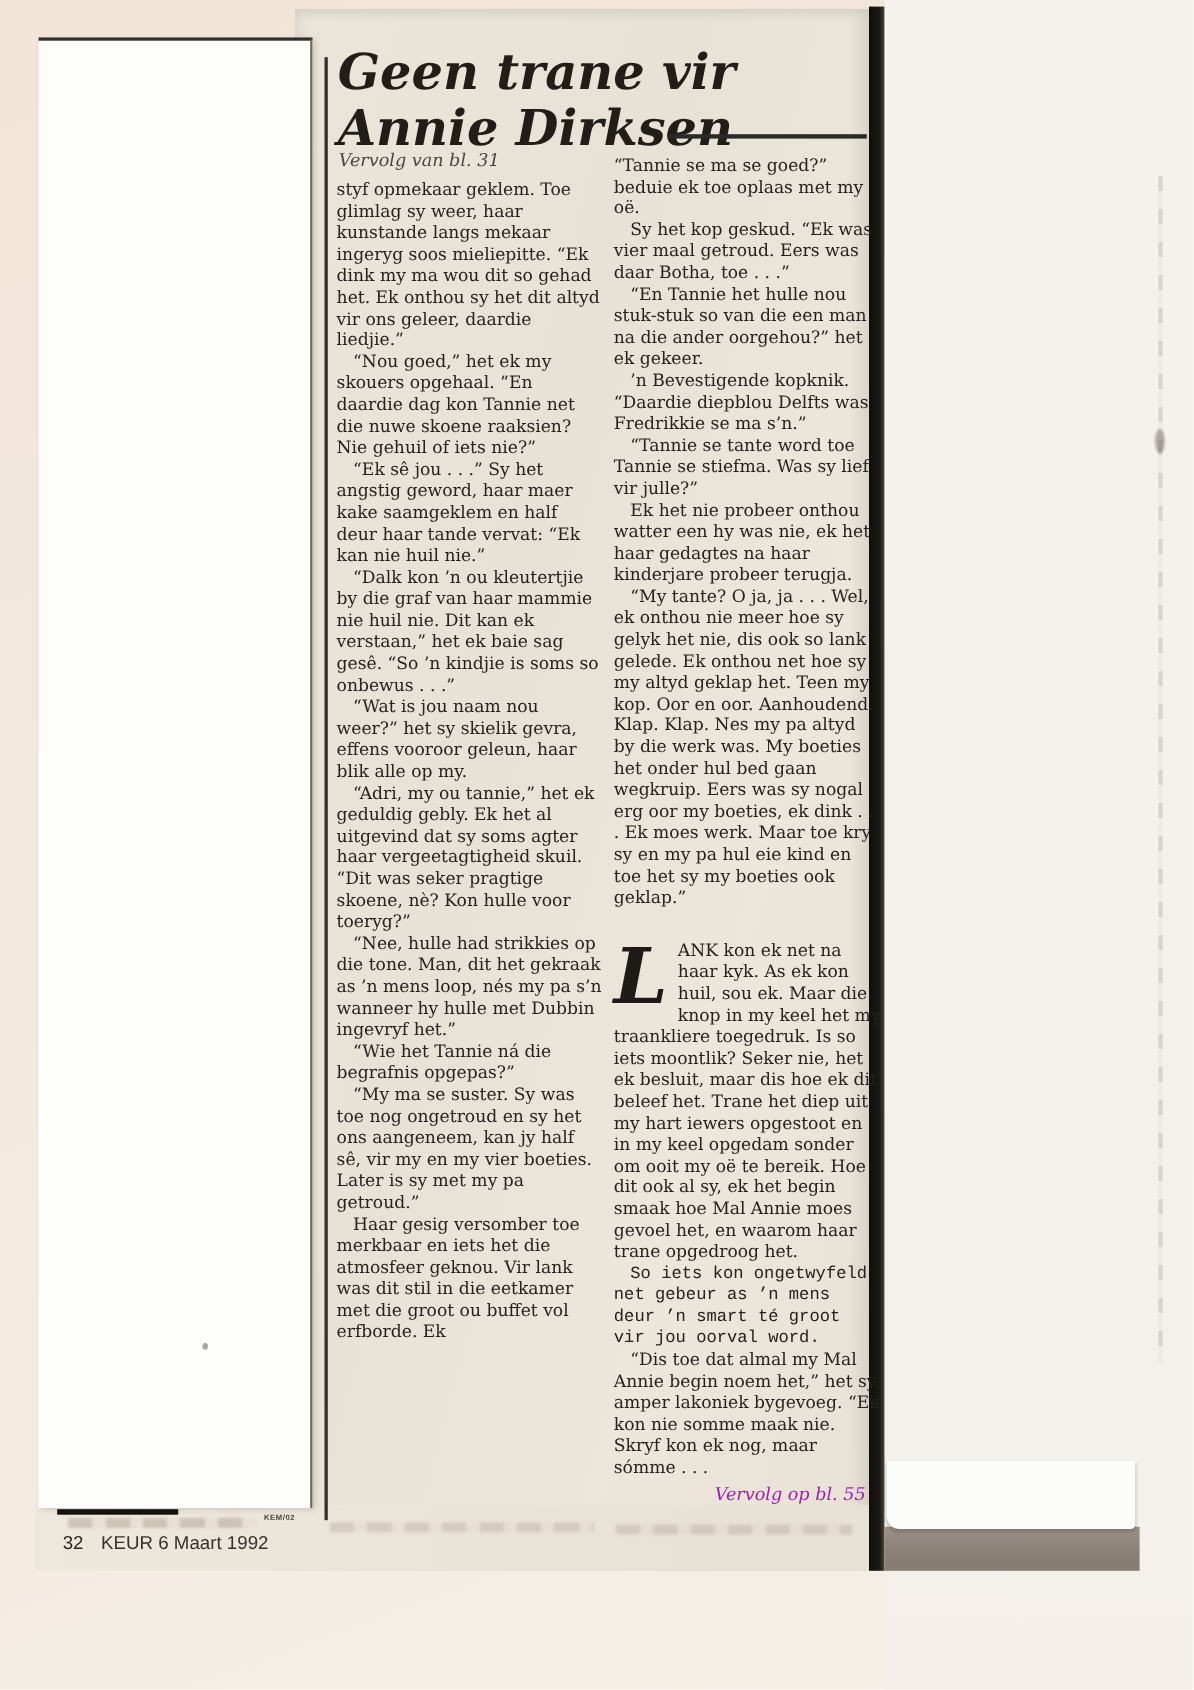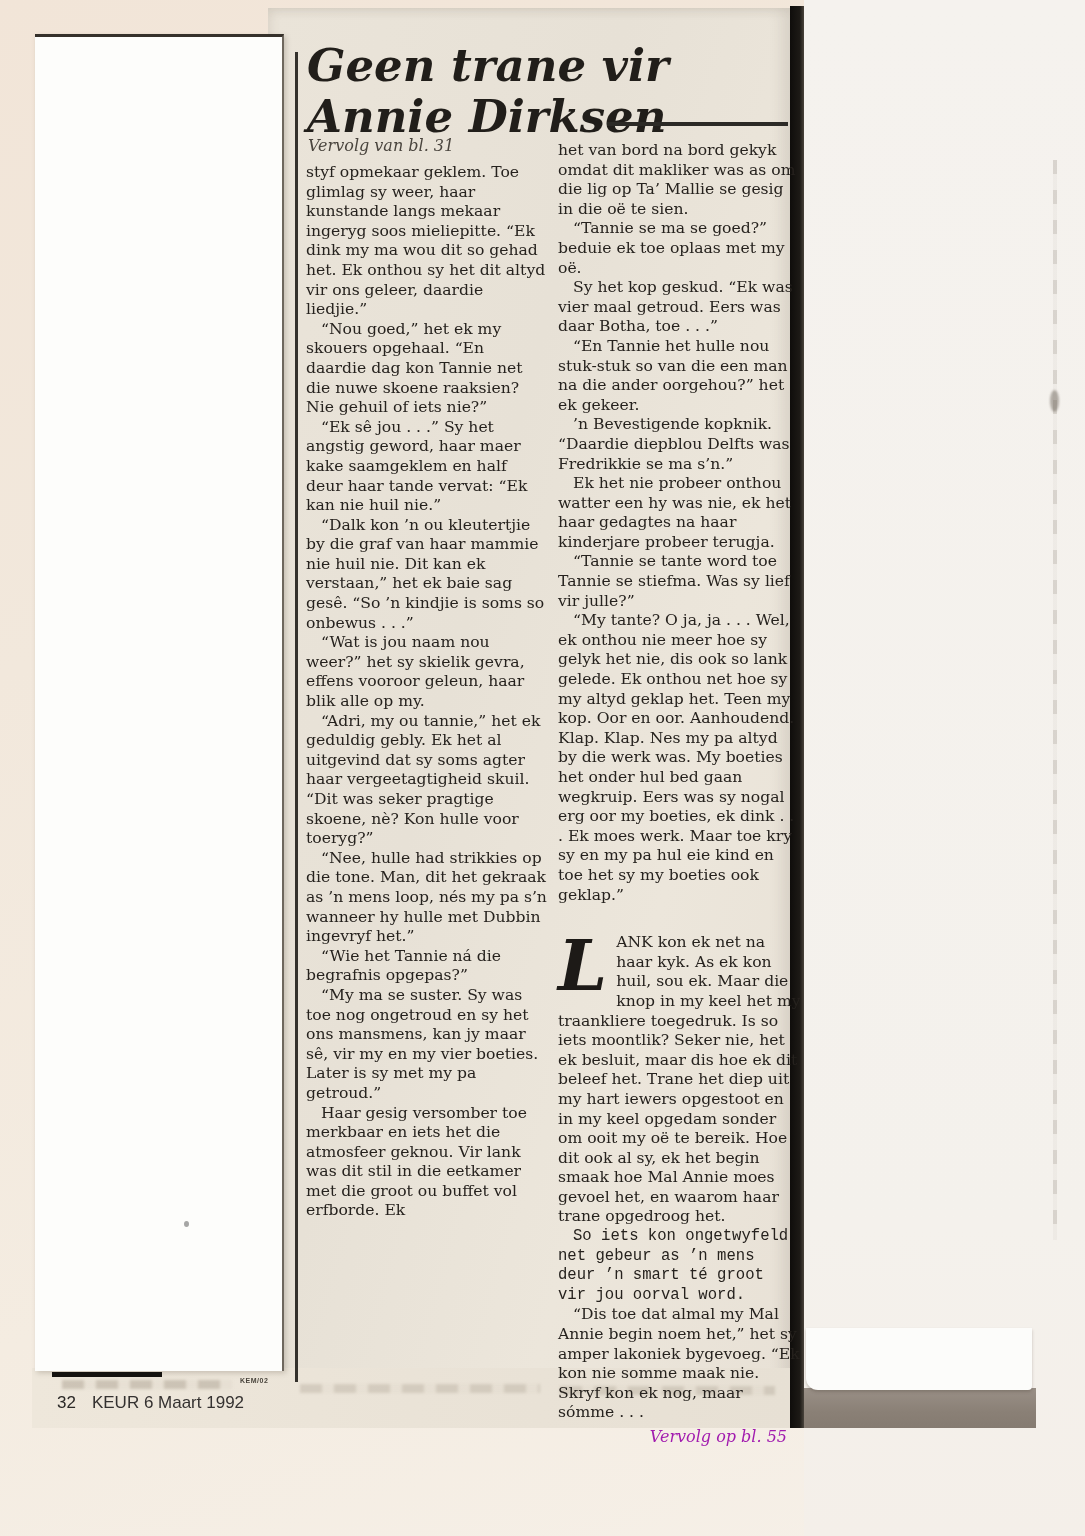--- a/index.html
+++ b/index.html
@@ -89,33 +89,32 @@
 
 <div class="textcol left-col">
     <p>styf opmekaar geklem. Toe glimlag sy weer, haar kunstande langs mekaar ingeryg soos mieliepitte. “Ek dink my ma wou dit so gehad het. Ek onthou sy het dit altyd vir ons geleer, daardie liedjie.”</p>
     <p>“Nou goed,” het ek my skouers opgehaal. “En daardie dag kon Tannie net die nuwe skoene raaksien? Nie gehuil of iets nie?”</p>
     <p>“Ek sê jou . . .” Sy het angstig geword, haar maer kake saamgeklem en half deur haar tande vervat: “Ek kan nie huil nie.”</p>
     <p>“Dalk kon ’n ou kleutertjie by die graf van haar mammie nie huil nie. Dit kan ek verstaan,” het ek baie sag gesê. “So ’n kindjie is soms so onbewus . . .”</p>
     <p>“Wat is jou naam nou weer?” het sy skielik gevra, effens vooroor geleun, haar blik alle op my.</p>
     <p>“Adri, my ou tannie,” het ek geduldig gebly. Ek het al uitgevind dat sy soms agter haar vergeetagtigheid skuil. “Dit was seker pragtige skoene, nè? Kon hulle voor toeryg?”</p>
     <p>“Nee, hulle had strikkies op die tone. Man, dit het gekraak as ’n mens loop, nés my pa s’n wanneer hy hulle met Dubbin ingevryf het.”</p>
     <p>“Wie het Tannie ná die begrafnis opgepas?”</p>
-    <p>“My ma se suster. Sy was toe nog ongetroud en sy het ons mansmens, kan jy maar sê, vir my en my vier boeties. Later is sy met my pa getroud.”</p>
+    <p>“My ma se suster. Sy was toe nog ongetroud en sy het ons aangeneem, kan jy half sê, vir my en my vier boeties. Later is sy met my pa getroud.”</p>
     <p>Haar gesig versomber toe merkbaar en iets het die atmosfeer geknou. Vir lank was dit stil in die eetkamer met die groot ou buffet vol erfborde. Ek</p>
   </div>
 
 <div class="textcol right-col">
   <div>
-      <p>het van bord na bord gekyk omdat dit makliker was as om die lig op Ta’ Mallie se gesig in die oë te sien.</p>
       <p>“Tannie se ma se goed?” beduie ek toe oplaas met my oë.</p>
       <p>Sy het kop geskud. “Ek was vier maal getroud. Eers was daar Botha, toe . . .”</p>
       <p>“En Tannie het hulle nou stuk-stuk so van die een man na die ander oorgehou?” het ek gekeer.</p>
       <p>’n Bevestigende kopknik. “Daardie diepblou Delfts was Fredrikkie se ma s’n.”</p>
+      <p>“Tannie se tante word toe Tannie se stiefma. Was sy lief vir julle?”</p>
       <p>Ek het nie probeer onthou watter een hy was nie, ek het haar gedagtes na haar kinderjare probeer terugja.</p>
-      <p>“Tannie se tante word toe Tannie se stiefma. Was sy lief vir julle?”</p>
       <p>“My tante? O ja, ja . . . Wel, ek onthou nie meer hoe sy gelyk het nie, dis ook so lank gelede. Ek onthou net hoe sy my altyd geklap het. Teen my kop. Oor en oor. Aanhoudend. Klap. Klap. Nes my pa altyd by die werk was. My boeties het onder hul bed gaan wegkruip. Eers was sy nogal erg oor my boeties, ek dink . . . Ek moes werk. Maar toe kry sy en my pa hul eie kind en toe het sy my boeties ook geklap.”</p>
     </div>
   <p class="drop-para"><span class="dropcap">L</span><span>ANK kon ek net na haar kyk. As ek kon huil, sou ek. Maar die knop in my keel het my traankliere toegedruk. Is so iets moontlik? Seker nie, het ek besluit, maar dis hoe ek dit beleef het. Trane het diep uit my hart iewers opgestoot en in my keel opgedam sonder om ooit my oë te bereik. Hoe dit ook al sy, ek het begin smaak hoe Mal Annie moes gevoel het, en waarom haar trane opgedroog het.</span></p>
   <div class="after-drop">
       <p>So iets kon ongetwyfeld net gebeur as ’n mens deur ’n smart té groot vir jou oorval word.</p>
       <p>“Dis toe dat almal my Mal Annie begin noem het,” het sy amper lakoniek bygevoeg. “Ek kon nie somme maak nie. Skryf kon ek nog, maar sómme . . .</p>
     </div>
   <div class="cont-to">Vervolg op bl. 55</div>
 </div>
 

